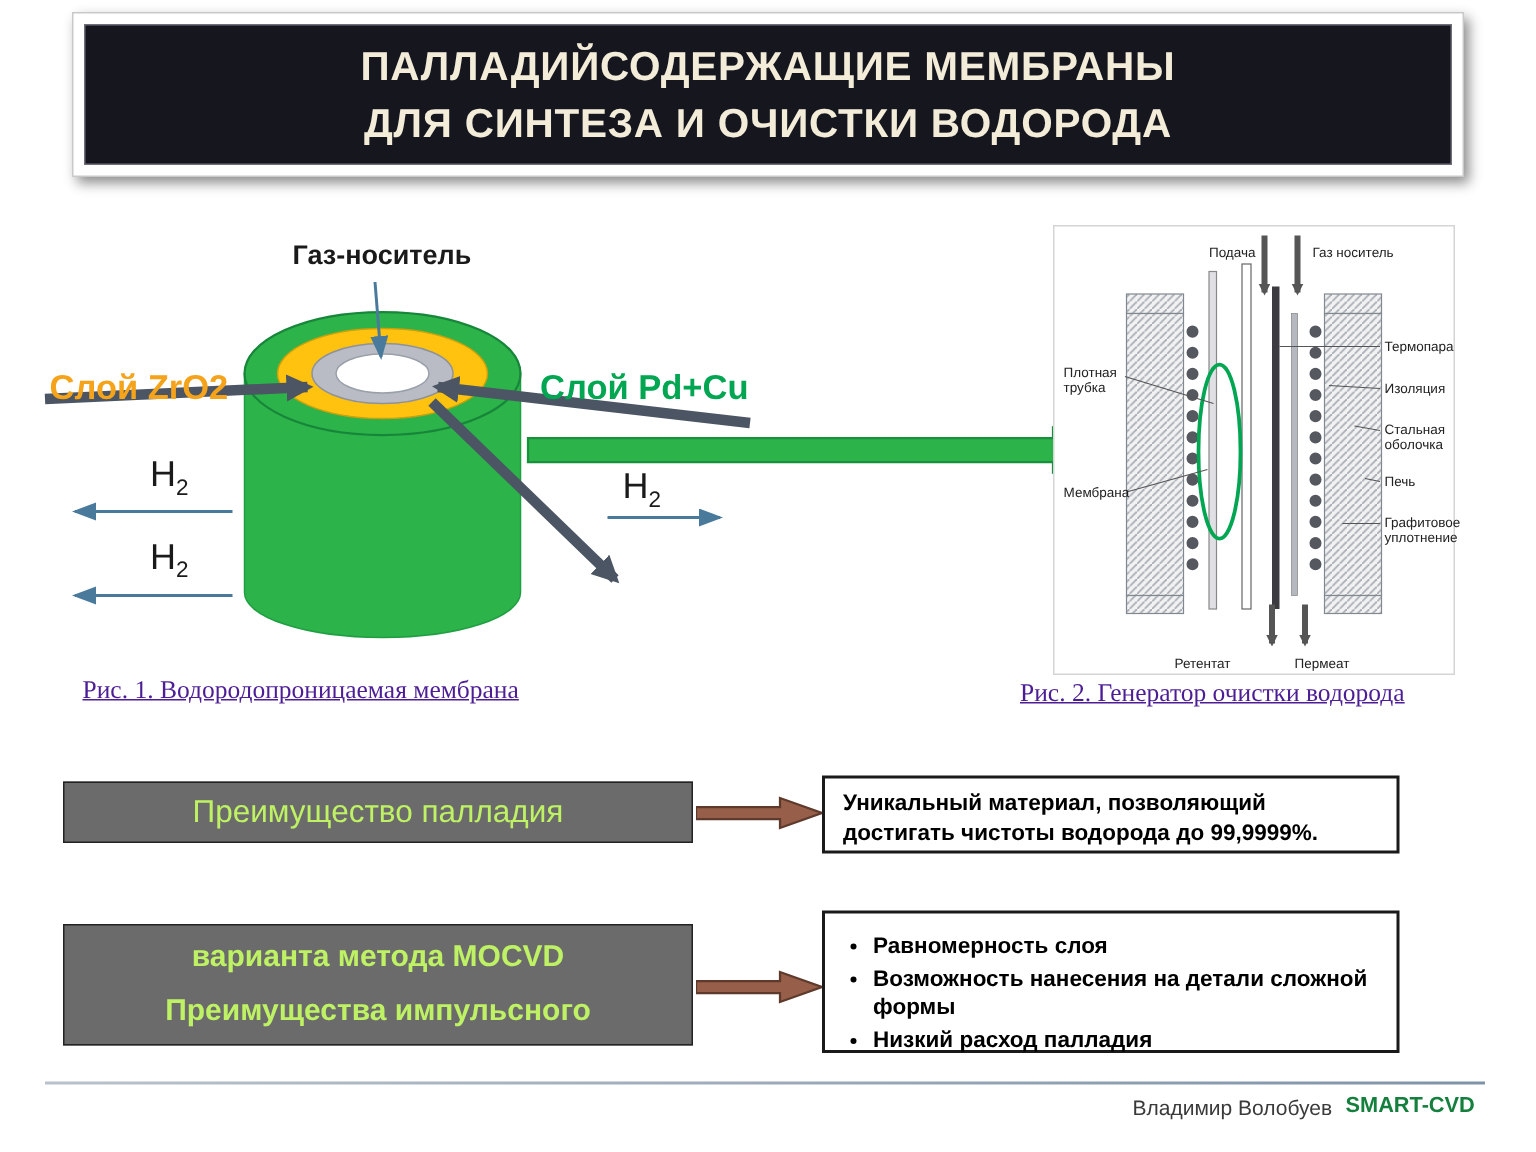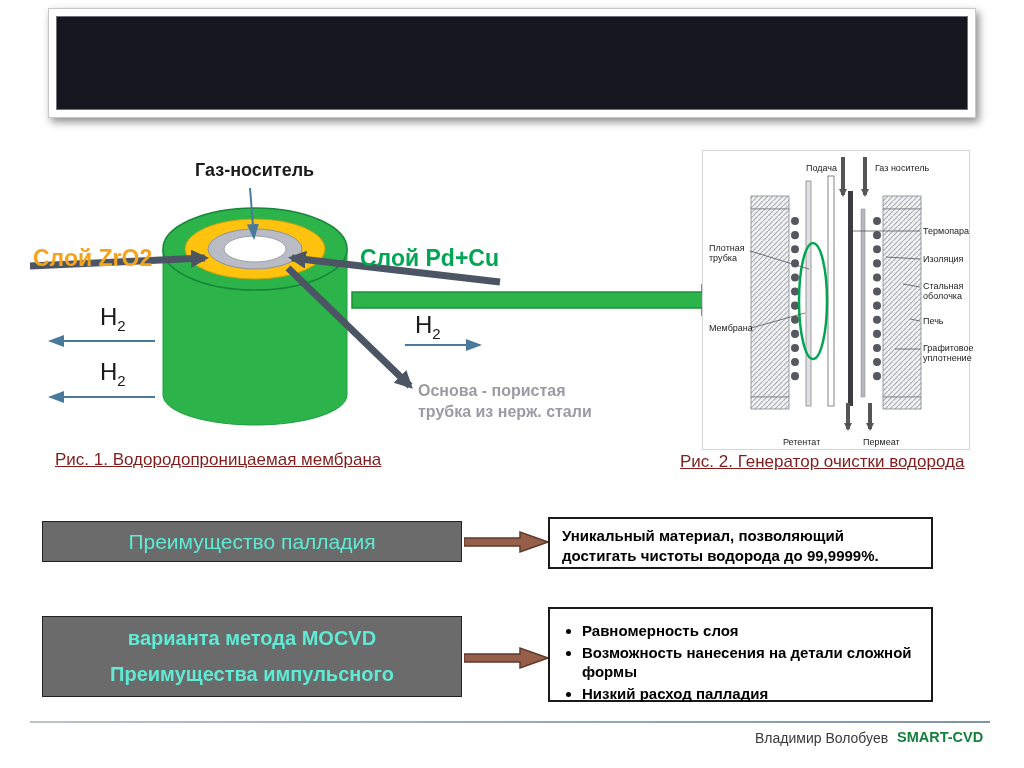--- a/index.html
+++ b/index.html
@@ -17,31 +17,31 @@
   .title-line { color:#f3ecd9; font-size:27px; font-weight:bold; letter-spacing:0.5px; }
 
   
   .lbl { position:absolute; color:#1a1a1a; }
   .gas-lbl { left:195px; top:160px; font-size:18px;font-weight:bold; }
   .zro2-lbl { left:33px; top:245px; font-size:23px; font-weight:bold; color:#f5a31a; }
   .pdcu-lbl { left:360px; top:245px; font-size:23px; font-weight:bold; color:#00a651; }
   .h2-lbl { font-size:24px; }
   .h2-lbl sub { font-size:15px; }
   .base-lbl { left:418px; top:381px; font-size:16px; font-weight:bold; color:#9b9ba3; line-height:1.3; }
-  .caption { position:absolute; font-size:17px; color:#7f1d1d; text-decoration:underline; }
+  .caption { position:absolute; font-size:17px; color:#4c1d95; text-decoration:underline;font-family:Liberation Serif, serif; }
   .cap1 { left:55px; top:450px; }
   .cap2 { left:680px; top:452px; }
 
   
   .fig2-panel { position:absolute; left:702px; top:150px; width:268px; height:300px;
                 background:#ffffff; border:1px solid #d5d5d5; }
   .f2lbl { position:absolute; font-size:9px; color:#222; line-height:1.15; }
 
   
-  .gray-box { position:absolute; background:#6b6b6b; border:1px solid #222; color:#5eead4;
+  .gray-box { position:absolute; background:#6b6b6b; border:1px solid #222; color:#bef264;
               text-align:center; display:flex; flex-direction:column; justify-content:center; }
   .gb1 { left:42px; top:521px; width:420px; height:41px; }
   .gb1 .gb-line { font-size:21px; font-weight:normal; }
   .gb2 { left:42px; top:616px; width:420px; height:81px; gap:13px; }
   .gb2 .gb-line { font-size:20px; font-weight:bold; }
   .white-box { position:absolute; background:#ffffff; border:2px solid #1a1a1a;
                font-weight:bold; color:#000; font-size:15px; }
   .wb1 { left:548px; top:517px; width:385px; height:52px; padding:7px 12px; line-height:1.35; }
   .wb2 { left:548px; top:607px; width:385px; height:95px; padding:12px 8px 8px 12px; }
   .wb2 ul { list-style:disc; padding-left:20px; }
@@ -53,20 +53,22 @@
   .author { position:absolute; left:755px; top:730px; font-size:14px; color:#3a3a3a; }
   .brand { position:absolute; left:897px; top:729px; font-size:14.5px; font-weight:bold; color:#15803d; }
 </style>
 </head>
 <body>
 
 <div class="slide">
 
   <div class="title-frame">
     <div class="title-box">
+      <div class="title-line">ПАЛЛАДИЙСОДЕРЖАЩИЕ МЕМБРАНЫ</div>
+      <div class="title-line">ДЛЯ СИНТЕЗА И ОЧИСТКИ ВОДОРОДА</div>
     </div>
   </div>
 
   <svg class="abs" style="left:20px; top:148px;" width="530" height="300">
     <defs>
       <marker id="ahBlue" markerWidth="9" markerHeight="8" refX="7" refY="3" orient="auto">
         <path d="M0,0 L8,3 L0,6 Z" fill="#4a7a9b"></path>
       </marker>
       <marker id="ahSlate" markerWidth="24" markerHeight="20" refX="14" refY="9" orient="auto" markerUnits="userSpaceOnUse">
         <path d="M0,0 L18,9 L0,18 Z" fill="#4b5563"></path>
@@ -89,24 +91,20 @@
   </svg>
 
   <div class="lbl gas-lbl">Газ-носитель</div>
   <div class="lbl zro2-lbl">Слой ZrO2</div>
   <div class="lbl pdcu-lbl">Слой Pd+Cu</div>
 
   <div class="lbl h2-lbl" style="left:100px; top:303px;"><span>H</span><sub>2</sub></div>
   <div class="lbl h2-lbl" style="left:100px; top:358px;"><span>H</span><sub>2</sub></div>
   <div class="lbl h2-lbl" style="left:415px; top:311px;"><span>H</span><sub>2</sub></div>
 
-  <div class="lbl base-lbl">
-    <div>Основа - пористая</div>
-    <div>трубка из нерж. стали</div>
-  </div>
 
   <div class="caption cap1">Рис. 1. Водородопроницаемая мембрана</div>
 
   <svg class="abs" style="left:350px; top:282px;" width="410" height="36">
     <polygon points="2,10 352,10 352,3 405,18 352,33 352,26 2,26" fill="#2cb34a" stroke="#18913c" stroke-width="1.5"></polygon>
   </svg>
 
   <div class="fig2-panel">
     <svg width="268" height="300">
       <defs>

